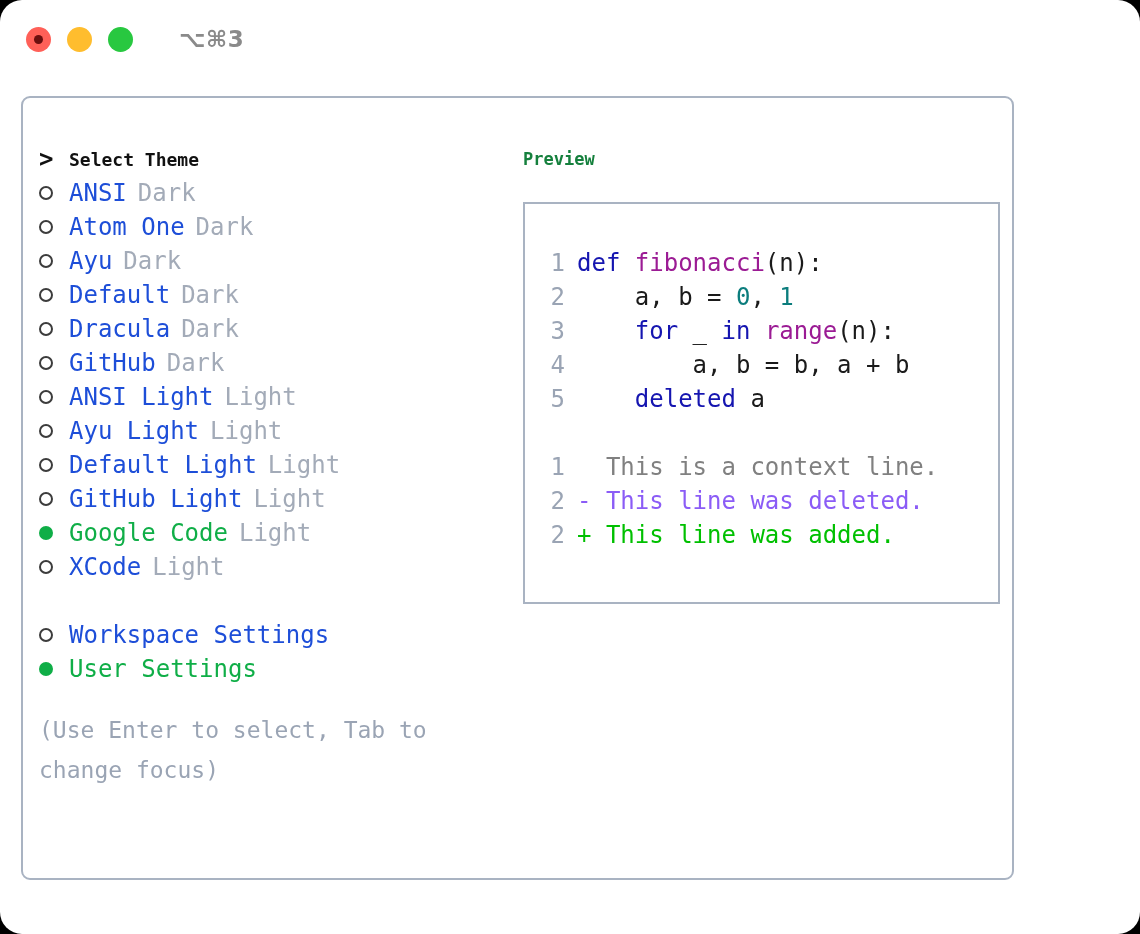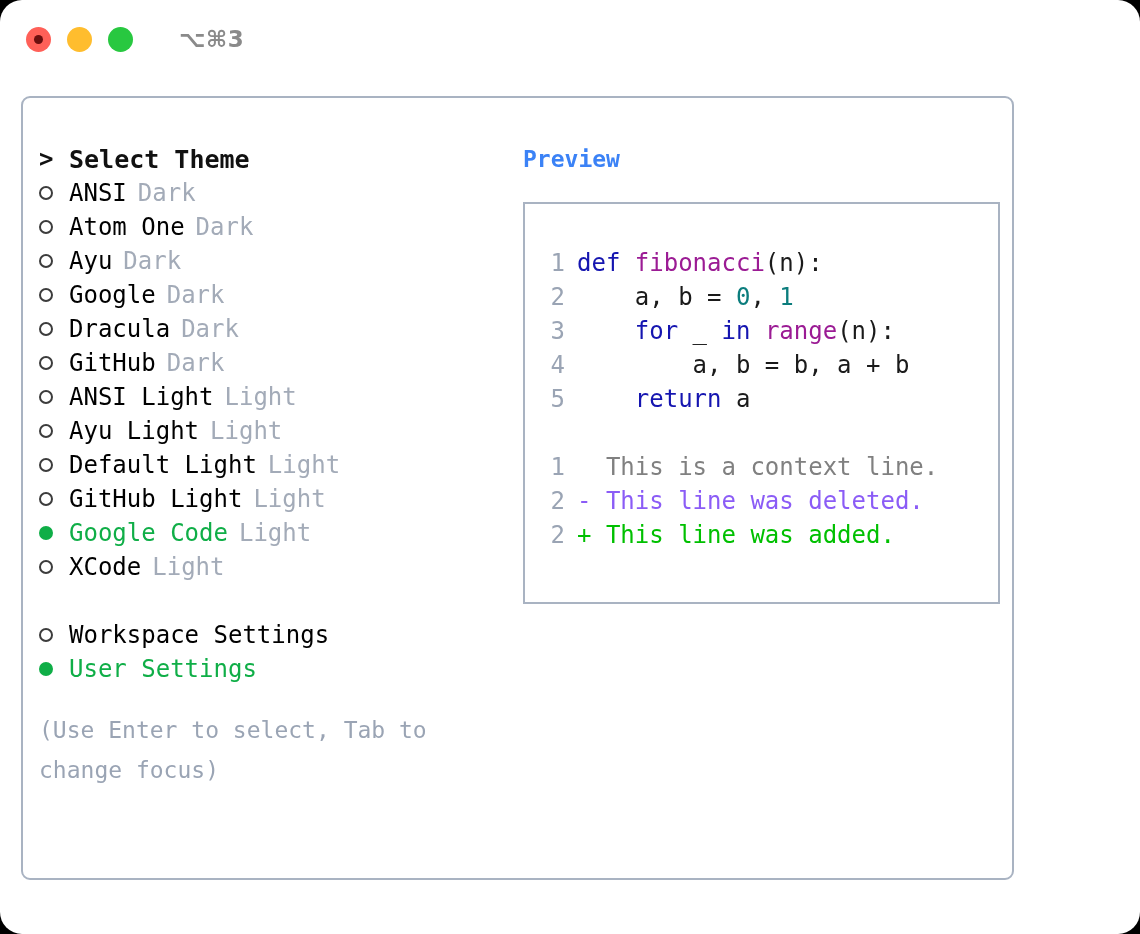--- a/index.html
+++ b/index.html
@@ -80,37 +80,37 @@
     width: 14px; height: 14px;
     border-radius: 50%;
     border: 2px solid #3c3c3c;
     background: transparent;
     display: inline-block;
   }
   .radio.on {
     background: #0fae47;
     border-color: #0fae47;
   }
-  .heading { font-weight: 700; color: #111111; font-size: 25px; }
-  .label { color: #000000; }
+  .heading { font-weight: 700; color: #111111; font-size: 18px; }
+  .label { color: #1d4ed8; }
   .label.sel { color: #0fae47; }
   .cat { color: #a3abb8; margin-left: 11px; }
   .spacer { height: 34px; }
   .hint {
     margin-top: 24px;
     font-size: 23px;
     color: #9aa4b4;
     line-height: 40px;
     width: 420px;
   }
 
   
   .right-col { flex: 1; padding-left: 16px; }
   .preview-title {
-    font-size: 23px; font-weight: 700; color: #3b82f6;
+    font-size: 17px; font-weight: 700; color: #15803d;
     height: 34px; display: flex; align-items: center;
   }
   .preview-box {
     margin-top: 26px;
     width: 477px; height: 402px;
     border: 2px solid #a9b3c2;
     background: #ffffff;
     padding: 42px 0 0 18px;
   }
   .cline {
@@ -154,21 +154,21 @@
 
         <div class="row">
           <span class="marker caret">&gt;</span>
           <span class="heading">Select Theme</span>
         </div>
 
         <div id="theme-list">
             <div class="row"><span class="marker"><span class="radio"></span></span><span class="label">ANSI</span><span class="cat">Dark</span></div>
             <div class="row"><span class="marker"><span class="radio"></span></span><span class="label">Atom One</span><span class="cat">Dark</span></div>
             <div class="row"><span class="marker"><span class="radio"></span></span><span class="label">Ayu</span><span class="cat">Dark</span></div>
-            <div class="row"><span class="marker"><span class="radio"></span></span><span class="label">Google</span><span class="cat">Dark</span></div>
+            <div class="row"><span class="marker"><span class="radio"></span></span><span class="label">Default</span><span class="cat">Dark</span></div>
             <div class="row"><span class="marker"><span class="radio"></span></span><span class="label">Dracula</span><span class="cat">Dark</span></div>
             <div class="row"><span class="marker"><span class="radio"></span></span><span class="label">GitHub</span><span class="cat">Dark</span></div>
             <div class="row"><span class="marker"><span class="radio"></span></span><span class="label">ANSI Light</span><span class="cat">Light</span></div>
             <div class="row"><span class="marker"><span class="radio"></span></span><span class="label">Ayu Light</span><span class="cat">Light</span></div>
             <div class="row"><span class="marker"><span class="radio"></span></span><span class="label">Default Light</span><span class="cat">Light</span></div>
             <div class="row"><span class="marker"><span class="radio"></span></span><span class="label">GitHub Light</span><span class="cat">Light</span></div>
             <div class="row"><span class="marker"><span class="radio on"></span></span><span class="label sel">Google Code</span><span class="cat">Light</span></div>
             <div class="row"><span class="marker"><span class="radio"></span></span><span class="label">XCode</span><span class="cat">Light</span></div>
           </div>
 
@@ -184,21 +184,21 @@
       </div>
 
       <div class="right-col">
         <div class="preview-title">Preview</div>
         <div class="preview-box">
           <div id="code-block">
               <div class="cline"><span class="lnum">1</span><span class="ctext"><span class="kw">def</span><span class="pln"> </span><span class="fn">fibonacci</span><span class="pln">(n):</span></span></div>
               <div class="cline"><span class="lnum">2</span><span class="ctext"><span class="pln">    a, b = </span><span class="num">0</span><span class="pln">, </span><span class="num">1</span></span></div>
               <div class="cline"><span class="lnum">3</span><span class="ctext"><span class="pln">    </span><span class="kw">for</span><span class="pln"> _ </span><span class="kw">in</span><span class="pln"> </span><span class="fn">range</span><span class="pln">(n):</span></span></div>
               <div class="cline"><span class="lnum">4</span><span class="ctext"><span class="pln">        a, b = b, a + b</span></span></div>
-              <div class="cline"><span class="lnum">5</span><span class="ctext"><span class="pln">    </span><span class="kw">return</span><span class="pln"> a</span></span></div>
+              <div class="cline"><span class="lnum">5</span><span class="ctext"><span class="pln">    </span><span class="kw">deleted</span><span class="pln"> a</span></span></div>
             </div>
           <div class="blank"></div>
           <div id="diff-block">
               <div class="cline"><span class="lnum">1</span><span class="ctext"><span class="ctx">  This is a context line.</span></span></div>
               <div class="cline"><span class="lnum">2</span><span class="ctext"><span class="del">- This line was deleted.</span></span></div>
               <div class="cline"><span class="lnum">2</span><span class="ctext"><span class="add">+ This line was added.</span></span></div>
             </div>
         </div>
       </div>
 

